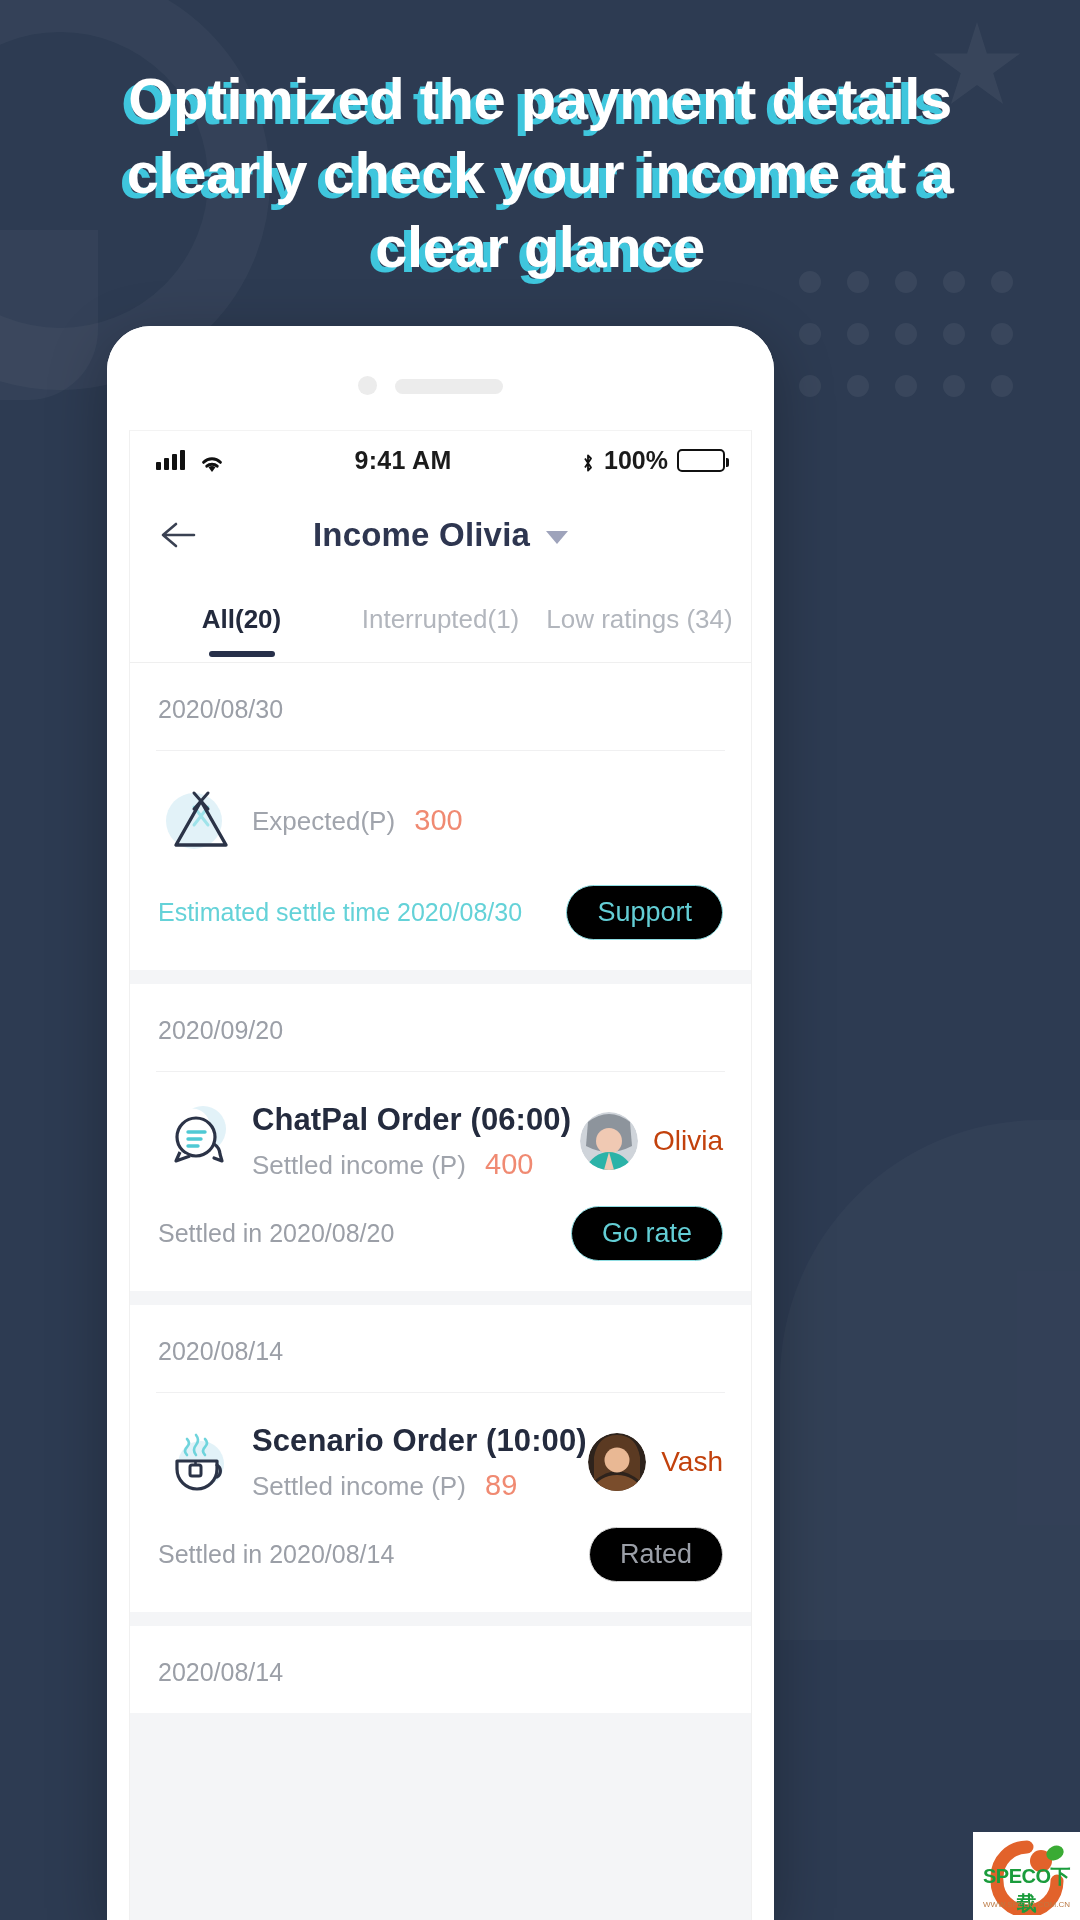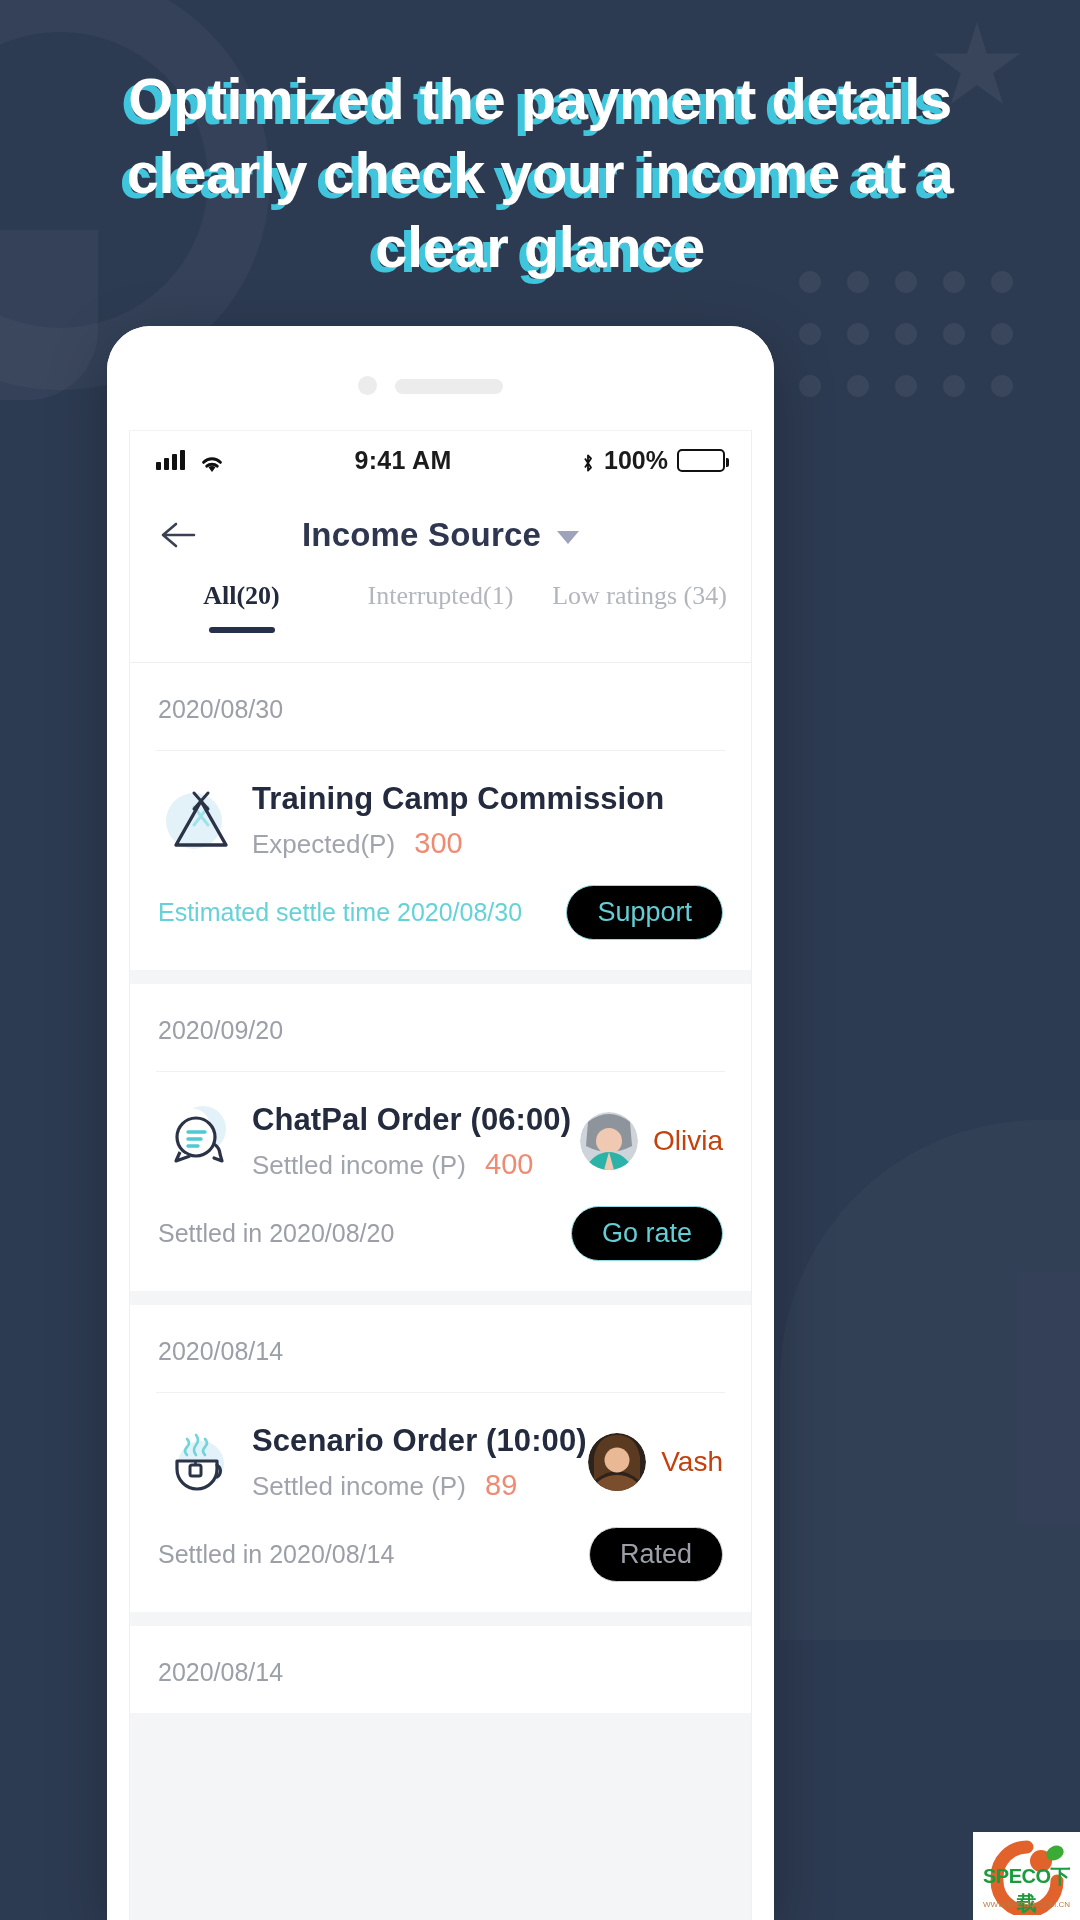--- a/index.html
+++ b/index.html
@@ -145,25 +145,24 @@
     border-left:11px solid transparent;
     border-right:11px solid transparent;
     border-top:13px solid #9ea3bb;
     margin-top:4px;
     pointer-events:auto; cursor:pointer;
   }
 
   
   .tabs {
     height:82px;
-    display:flex; align-items:flex-start;
+    display:flex; align-items:center;
     padding:0 12px;
     border-bottom:1px solid #efefef;
     position:relative;
-    font-family:Liberation Serif, serif;
   }
   .tab {
     flex:1; text-align:center;
     font-size:26px; color:#b2b6bd;
     position:relative; padding-bottom:4px;
     cursor:pointer;
   }
   .tab.active { color:#232a3d; font-weight:700; }
   .tab.active::after {
     content:""; position:absolute;
@@ -307,21 +306,21 @@
       </div>
     </div>
 
     <div class="navbar">
       <span class="back-arrow">
         <svg width="44" height="40" viewBox="0 0 44 40">
           <path d="M20 9 L7 20 L20 31 M7 20 L38 20" stroke="#3a4152" stroke-width="2.6" fill="none" stroke-linecap="round" stroke-linejoin="round"></path>
         </svg>
       </span>
       <div class="nav-title-wrap">
-        <span class="nav-title">Income Source</span>
+        <span class="nav-title">Income Olivia</span>
         <span class="caret"></span>
       </div>
     </div>
 
     <div class="tabs">
       <div class="tab active">All(20)</div>
       <div class="tab">Interrupted(1)</div>
       <div class="tab">Low ratings (34)</div>
     </div>
 
@@ -332,21 +331,20 @@
         <div class="card-body">
           <div class="ic-wrap">
             <div class="ic-blob"></div>
             <svg width="74" height="66" viewBox="0 0 74 66">
               <path d="M30 20 L44 38 M44 20 L30 38" stroke="#9fe3ea" stroke-width="3" fill="none" stroke-linecap="round"></path>
               <path d="M37 14 L12 58 L62 58 Z" stroke="#2b3347" stroke-width="3.4" fill="none" stroke-linejoin="round"></path>
               <path d="M30 6 L44 22 M44 6 L30 22" stroke="#2b3347" stroke-width="3" fill="none" stroke-linecap="round"></path>
             </svg>
           </div>
           <div class="card-main">
-            <div class="card-title">Training Camp Commission</div>
             <div class="card-sub">
               <span>Expected(P)</span>
               <span class="amount">300</span>
             </div>
           </div>
         </div>
         <div class="card-foot">
           <span class="foot-text accent">Estimated settle time 2020/08/30</span>
           <span class="pill">Support</span>
         </div>

